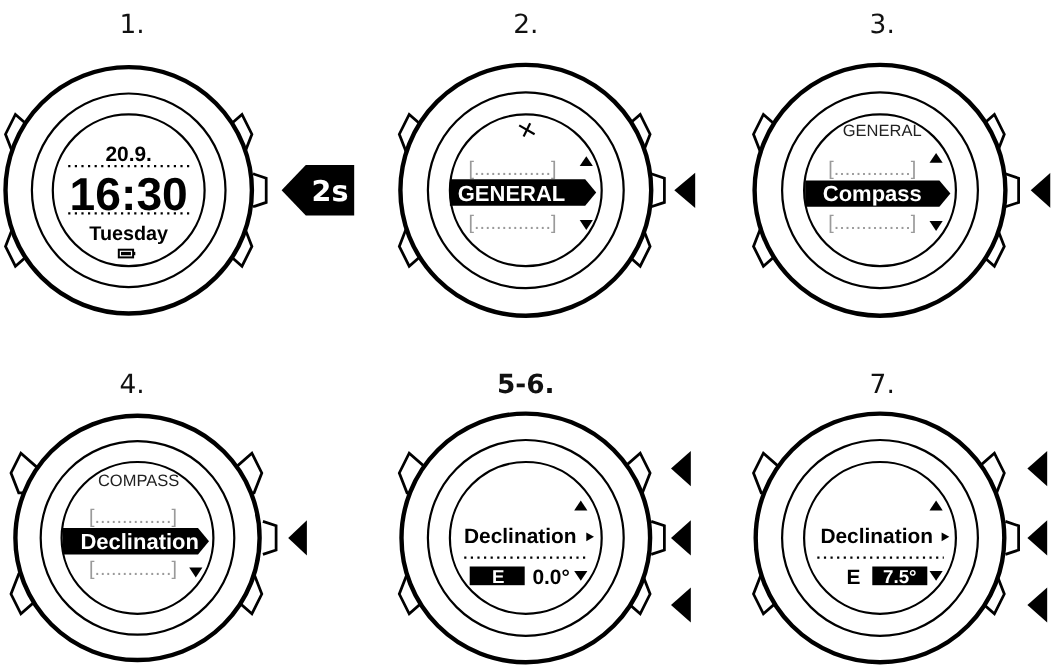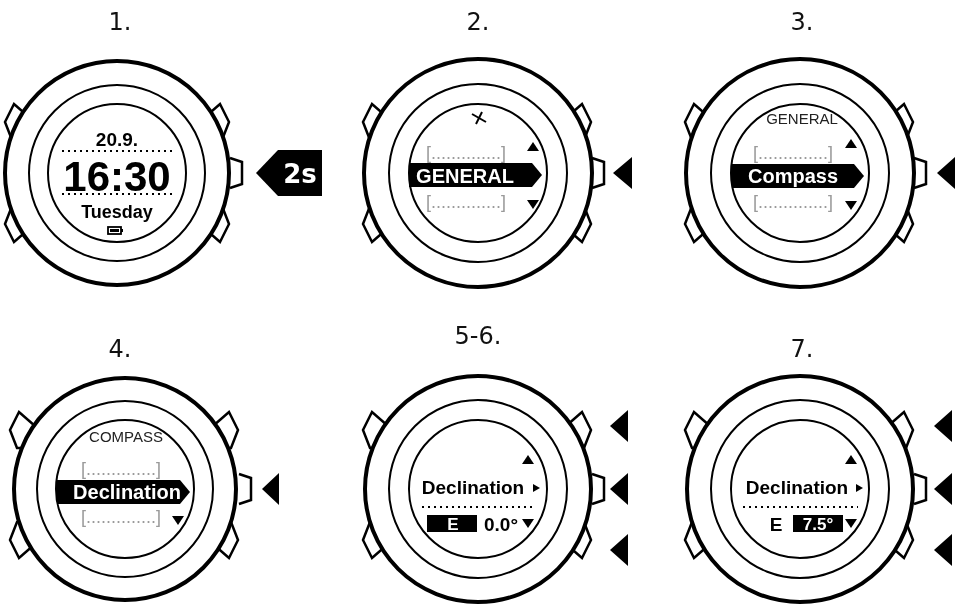--- a/index.html
+++ b/index.html
@@ -11,21 +11,21 @@
   .txt { font-family: "Liberation Sans", sans-serif; font-weight: bold; }
   .cond { font-family: "Liberation Sans", sans-serif; }
 </style>
 </head>
 <body>
 
 <div class="step-num" style="left:120px; top:8px;">1.</div>
 <div class="step-num" style="left:478px; top:8px;">2.</div>
 <div class="step-num" style="left:802px; top:8px;">3.</div>
 <div class="step-num" style="left:120px; top:335px;">4.</div>
-<div class="step-num" style="left:478px; top:322px;">5-6.</div>
+<div class="step-num" style="left:478px; top:335px;font-weight:bold;">5-6.</div>
 <div class="step-num" style="left:802px; top:335px;">7.</div>
 
 <svg class="watch" style="left:0; top:0;" width="330" height="303" viewBox="0 0 330 303">
   <g fill="#fff" stroke="#000">
 
     <path d="M30,118 L14,104 L5,122 L12,140 L22,140" stroke-width="2.5"></path>
     <path d="M22,206 L12,206 L5,224 L14,242 L30,228" stroke-width="2.5"></path>
     <path d="M204,118 L220,104 L229,122 L222,140 L212,140" stroke-width="2.5"></path>
     <path d="M212,206 L222,206 L229,224 L220,242 L204,228" stroke-width="2.5"></path>
     <path d="M230,158 L242,162 L242,184 L230,188" stroke-width="2.5"></path>

